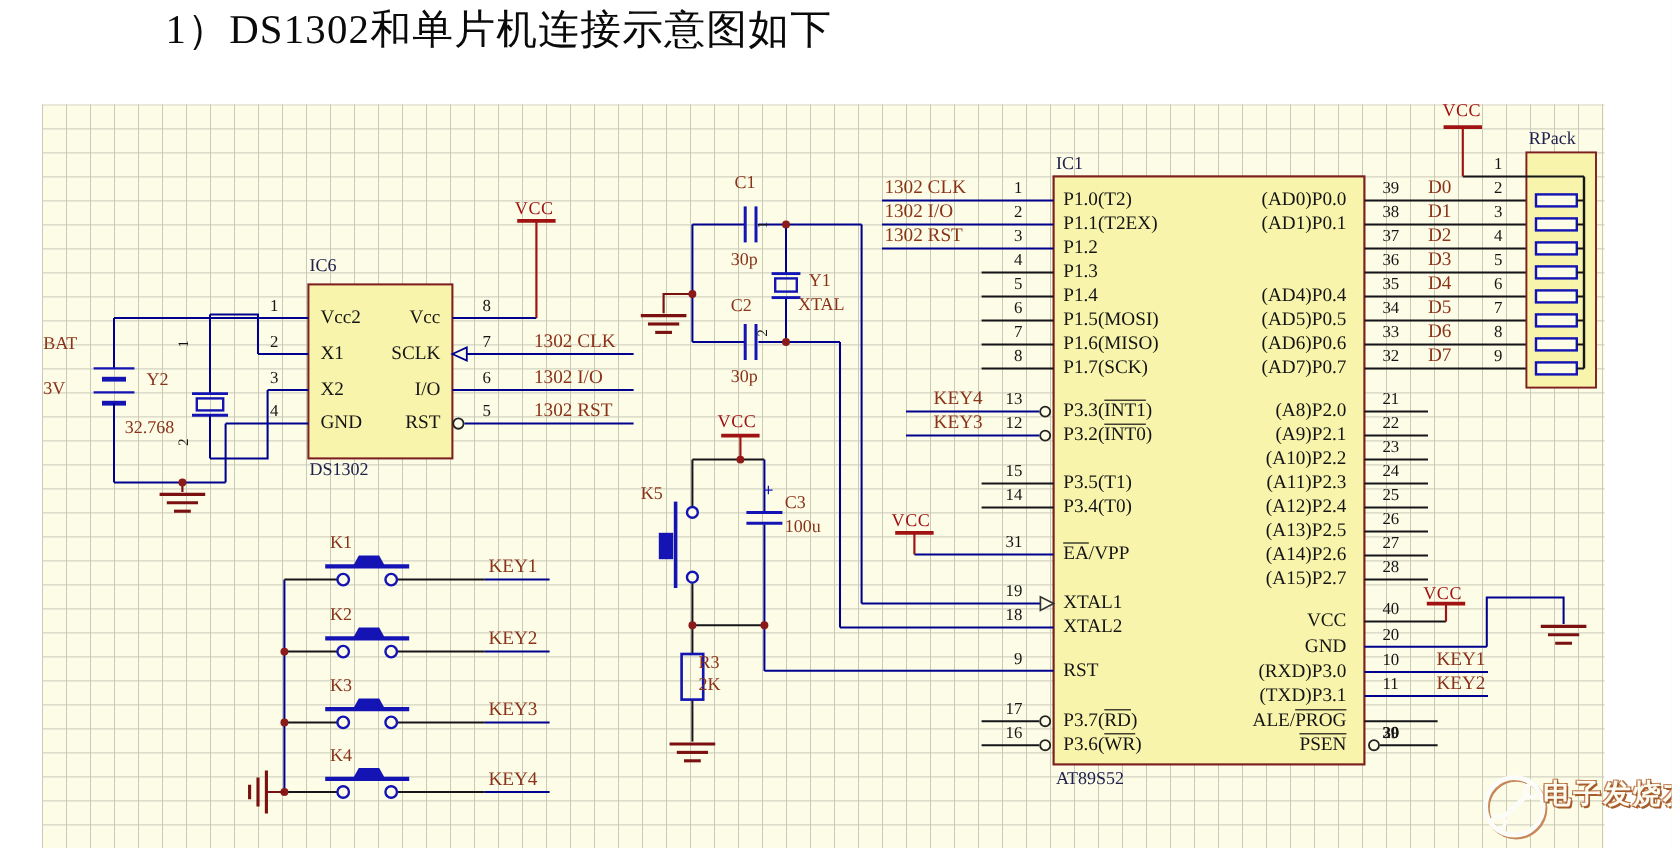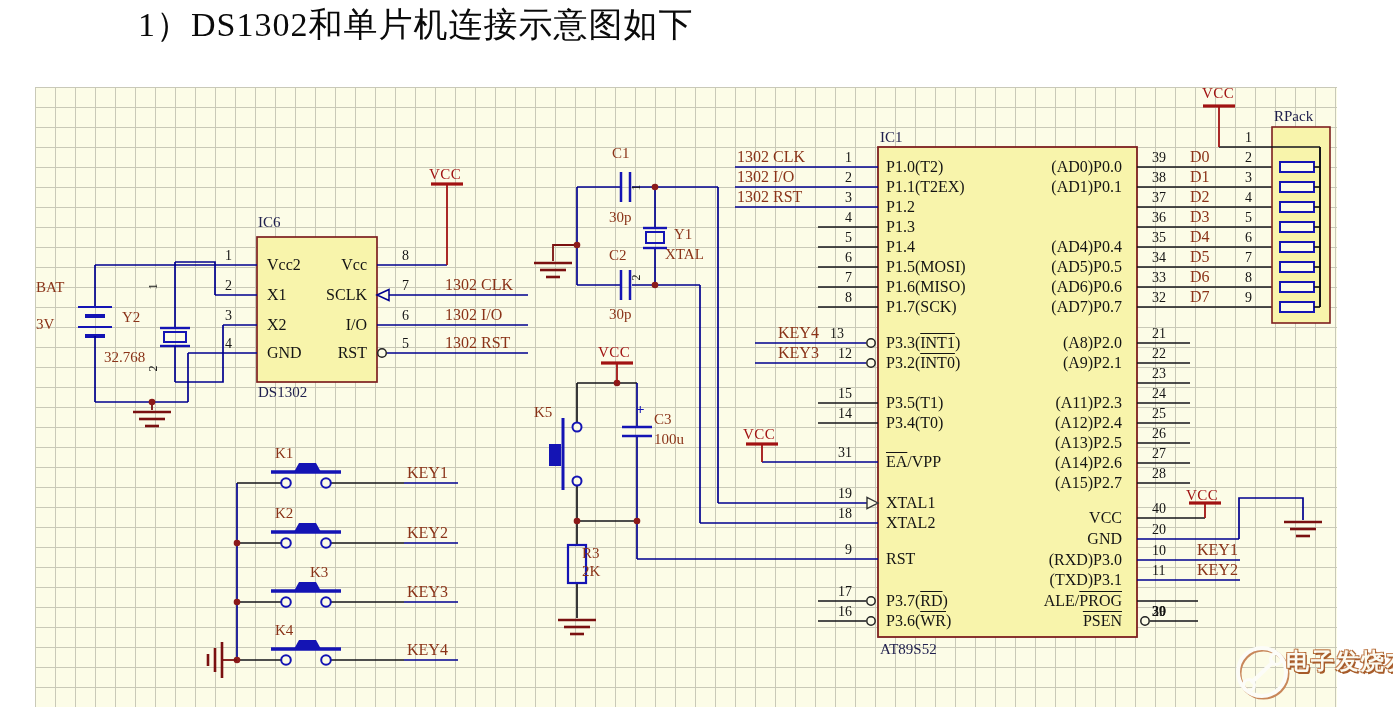--- a/index.html
+++ b/index.html
@@ -315,21 +315,21 @@
     <div class="pname ra" style="left: 287px; top: 316px; width: 80px;">I/O</div>
     <div class="nlab" style="left: 445px; top: 306px;">1302 I/O</div>
     <div class="pnum" style="left: 402px; top: 336px;">5</div>
     <div class="pname ra" style="left: 287px; top: 344px; width: 80px;">RST</div>
     <div class="nlab" style="left: 445px; top: 334px;">1302 RST</div>
     <div class="vcc" style="left: 429px; top: 166px;">VCC</div>
     <div class="comp" style="left: 275px; top: 445px;">K1</div>
     <div class="nlab" style="left: 407px; top: 464px;">KEY1</div>
     <div class="comp" style="left: 275px; top: 505px;">K2</div>
     <div class="nlab" style="left: 407px; top: 524px;">KEY2</div>
-    <div class="comp" style="left: 275px; top: 564px; margin-left: 35px;">K3</div>
+    <div class="comp" style="left: 275px; top: 564px;">K3</div>
     <div class="nlab" style="left: 407px; top: 583px;">KEY3</div>
     <div class="comp" style="left: 275px; top: 622px;">K4</div>
     <div class="nlab" style="left: 407px; top: 641px;">KEY4</div>
     <div class="comp" style="left: 612px; top: 145px;">C1</div>
     <div class="comp" style="left: 609px; top: 209px;">30p</div>
     <div class="comp" style="left: 609px; top: 247px;">C2</div>
     <div class="comp" style="left: 609px; top: 306px;">30p</div>
     <div class="comp" style="left: 674px; top: 226px;">Y1</div>
     <div class="comp" style="left: 665px; top: 246px;">XTAL</div>
     <div class="rot" style="left: 633px; top: 181px;">1</div>
@@ -355,21 +355,21 @@
     <div class="pnum ra" style="left: 822px; top: 210px; width: 30px;">4</div>
     <div class="pname" style="left: 886px; top: 218px; width: 160px;"><span>P1.3</span><span class="ov"></span><span></span></div>
     <div class="pnum ra" style="left: 822px; top: 230px; width: 30px;">5</div>
     <div class="pname" style="left: 886px; top: 238px; width: 160px;"><span>P1.4</span><span class="ov"></span><span></span></div>
     <div class="pnum ra" style="left: 822px; top: 250px; width: 30px;">6</div>
     <div class="pname" style="left: 886px; top: 258px; width: 160px;"><span>P1.5(MOSI)</span><span class="ov"></span><span></span></div>
     <div class="pnum ra" style="left: 822px; top: 270px; width: 30px;">7</div>
     <div class="pname" style="left: 886px; top: 278px; width: 160px;"><span>P1.6(MISO)</span><span class="ov"></span><span></span></div>
     <div class="pnum ra" style="left: 822px; top: 290px; width: 30px;">8</div>
     <div class="pname" style="left: 886px; top: 298px; width: 160px;"><span>P1.7(SCK)</span><span class="ov"></span><span></span></div>
-    <div class="pnum ra" style="left: 822px; top: 326px; width: 30px; text-align: center;">13</div>
+    <div class="pnum ra" style="left: 822px; top: 326px; width: 30px;">13</div>
     <div class="pname" style="left: 886px; top: 334px; width: 160px;"><span>P3.3(</span><span class="ov">INT1</span><span>)</span></div>
     <div class="nlab" style="left: 778px; top: 324px;">KEY4</div>
     <div class="pnum ra" style="left: 822px; top: 346px; width: 30px;">12</div>
     <div class="pname" style="left: 886px; top: 354px; width: 160px;"><span>P3.2(</span><span class="ov">INT0</span><span>)</span></div>
     <div class="nlab" style="left: 778px; top: 344px;">KEY3</div>
     <div class="pnum ra" style="left: 822px; top: 386px; width: 30px;">15</div>
     <div class="pname" style="left: 886px; top: 394px; width: 160px;"><span>P3.5(T1)</span><span class="ov"></span><span></span></div>
     <div class="pnum ra" style="left: 822px; top: 406px; width: 30px;">14</div>
     <div class="pname" style="left: 886px; top: 414px; width: 160px;"><span>P3.4(T0)</span><span class="ov"></span><span></span></div>
     <div class="pnum ra" style="left: 822px; top: 445px; width: 30px;">31</div>
@@ -404,20 +404,21 @@
     <div class="pname ra" style="left: 892px; top: 278px; width: 230px;"><span>(AD6)P0.6</span><span class="ov"></span><span></span></div>
     <div class="nlab" style="left: 1190px; top: 268px;">D6</div>
     <div class="pnum" style="left: 1152px; top: 290px;">32</div>
     <div class="pname ra" style="left: 892px; top: 298px; width: 230px;"><span>(AD7)P0.7</span><span class="ov"></span><span></span></div>
     <div class="nlab" style="left: 1190px; top: 288px;">D7</div>
     <div class="pnum" style="left: 1152px; top: 326px;">21</div>
     <div class="pname ra" style="left: 892px; top: 334px; width: 230px;"><span>(A8)P2.0</span><span class="ov"></span><span></span></div>
     <div class="pnum" style="left: 1152px; top: 346px;">22</div>
     <div class="pname ra" style="left: 892px; top: 354px; width: 230px;"><span>(A9)P2.1</span><span class="ov"></span><span></span></div>
     <div class="pnum" style="left: 1152px; top: 366px;">23</div>
+    <div class="pname ra" style="left: 892px; top: 374px; width: 230px;"><span>(A10)P2.2</span><span class="ov"></span><span></span></div>
     <div class="pnum" style="left: 1152px; top: 386px;">24</div>
     <div class="pname ra" style="left: 892px; top: 394px; width: 230px;"><span>(A11)P2.3</span><span class="ov"></span><span></span></div>
     <div class="pnum" style="left: 1152px; top: 406px;">25</div>
     <div class="pname ra" style="left: 892px; top: 414px; width: 230px;"><span>(A12)P2.4</span><span class="ov"></span><span></span></div>
     <div class="pnum" style="left: 1152px; top: 426px;">26</div>
     <div class="pname ra" style="left: 892px; top: 434px; width: 230px;"><span>(A13)P2.5</span><span class="ov"></span><span></span></div>
     <div class="pnum" style="left: 1152px; top: 446px;">27</div>
     <div class="pname ra" style="left: 892px; top: 454px; width: 230px;"><span>(A14)P2.6</span><span class="ov"></span><span></span></div>
     <div class="pnum" style="left: 1152px; top: 466px;">28</div>
     <div class="pname ra" style="left: 892px; top: 474px; width: 230px;"><span>(A15)P2.7</span><span class="ov"></span><span></span></div>

